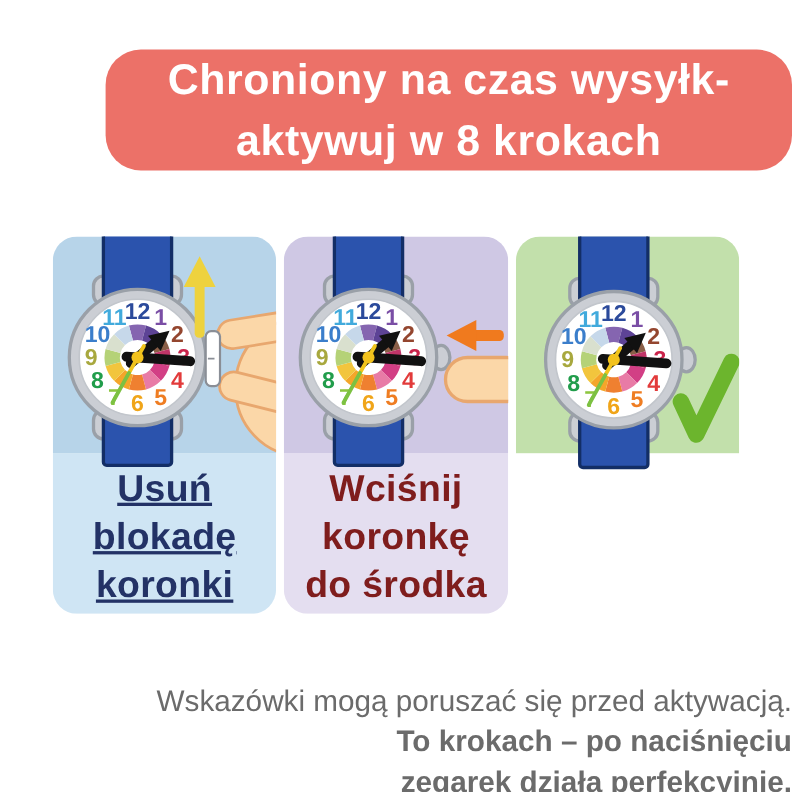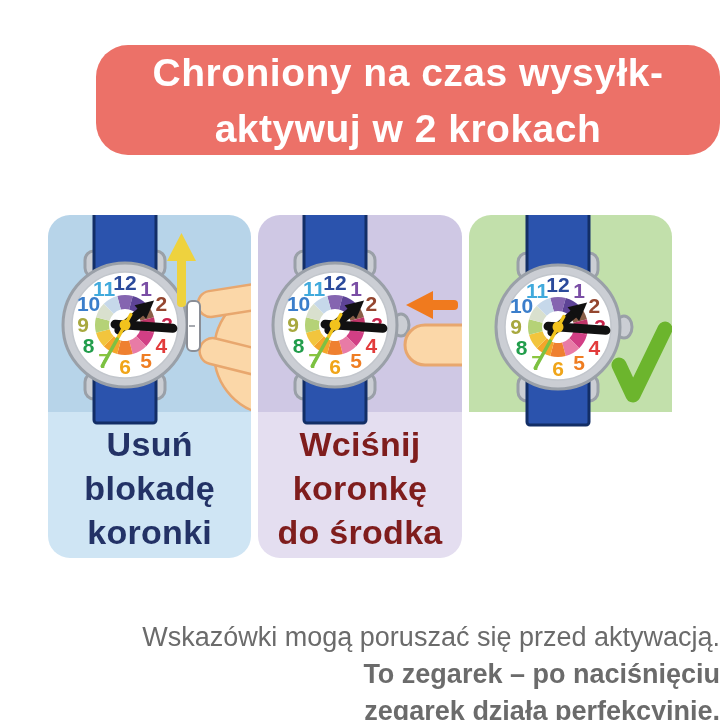--- a/index.html
+++ b/index.html
@@ -37,21 +37,21 @@
   .footer .f1{font-size:27px;line-height:38px;font-weight:normal;}
   .footer .f2,.footer .f3{font-size:27px;line-height:37px;font-weight:bold;}
 </style>
 </head>
 <body>
 
 <div class="page">
 
   <div class="banner" style="background: rgb(236, 113, 104);">
     <div class="line" style="color: rgb(255, 255, 255);">Chroniony na czas wysyłk-</div>
-    <div class="line" style="color: rgb(255, 255, 255);">aktywuj w 2 krokach</div>
+    <div class="line" style="color: rgb(255, 255, 255);">aktywuj w 8 krokach</div>
   </div>
 
   <div class="steps">
 
     <div class="step">
       <div class="illus-wrap" style="background: rgb(183, 212, 233);">
         <svg class="illus" width="207" height="197">
             <rect x="37" y="36" width="80" height="26" rx="9" fill="#cbced4" stroke="#9aa0a8" stroke-width="3"></rect>
             <rect x="37" y="158" width="80" height="26" rx="9" fill="#cbced4" stroke="#9aa0a8" stroke-width="3"></rect>
             <rect x="46" y="-6" width="62" height="64" rx="3" fill="#2b53ad" stroke="#132e66" stroke-width="3"></rect>
@@ -102,21 +102,21 @@
             <g>
               <ellipse cx="224" cy="137" rx="58" ry="62" fill="#fbd7a8" stroke="#e8a76e" stroke-width="2.5"></ellipse>
               <rect x="150" y="78" width="75" height="26" rx="13" fill="#fbd7a8" stroke="#e8a76e" stroke-width="2.5" transform="rotate(-9 150 91)"></rect>
               <rect x="152" y="120" width="75" height="26" rx="13" fill="#fbd7a8" stroke="#e8a76e" stroke-width="2.5" transform="rotate(14 152 133)"></rect>
             </g>
             <rect x="139" y="86" width="13" height="50" rx="5" fill="#ffffff" stroke="#8a8e96" stroke-width="2"></rect>
             <line x1="141" y1="111" x2="147" y2="111" stroke="#8a8e96" stroke-width="1.5"></line>
           </svg>
       </div>
       <div class="caption-wrap" style="background: rgb(207, 229, 244);">
-        <div class="caption" style="color: rgb(35, 50, 102);">Usuń
+        <div class="caption" style="color: rgb(35, 50, 102); text-decoration: underline;">Usuń
 blokadę
 koronki</div>
       </div>
     </div>
 
     <div class="step">
       <div class="illus-wrap" style="background: rgb(207, 200, 228);">
         <svg class="illus" width="207" height="197">
             <rect x="37" y="36" width="80" height="26" rx="9" fill="#cbced4" stroke="#9aa0a8" stroke-width="3"></rect>
             <rect x="37" y="158" width="80" height="26" rx="9" fill="#cbced4" stroke="#9aa0a8" stroke-width="3"></rect>
@@ -223,17 +223,17 @@
             <circle cx="89" cy="112" r="5.5" fill="#f2c21d"></circle>
             <polyline points="150,150 164,180 196,114" fill="none" stroke="#6cb52d" stroke-width="15" stroke-linecap="round" stroke-linejoin="round"></polyline>
           </svg>
       </div>
     </div>
 
   </div>
 
   <div class="footer" style="color: rgb(107, 107, 107);">
     <div class="f1">Wskazówki mogą poruszać się przed aktywacją.</div>
-    <div class="f2">To zegarek – po naciśnięciu</div>
+    <div class="f2">To krokach – po naciśnięciu</div>
     <div class="f3">zegarek działa perfekcyjnie.</div>
   </div>
 
 </div>
 
 </body></html>

